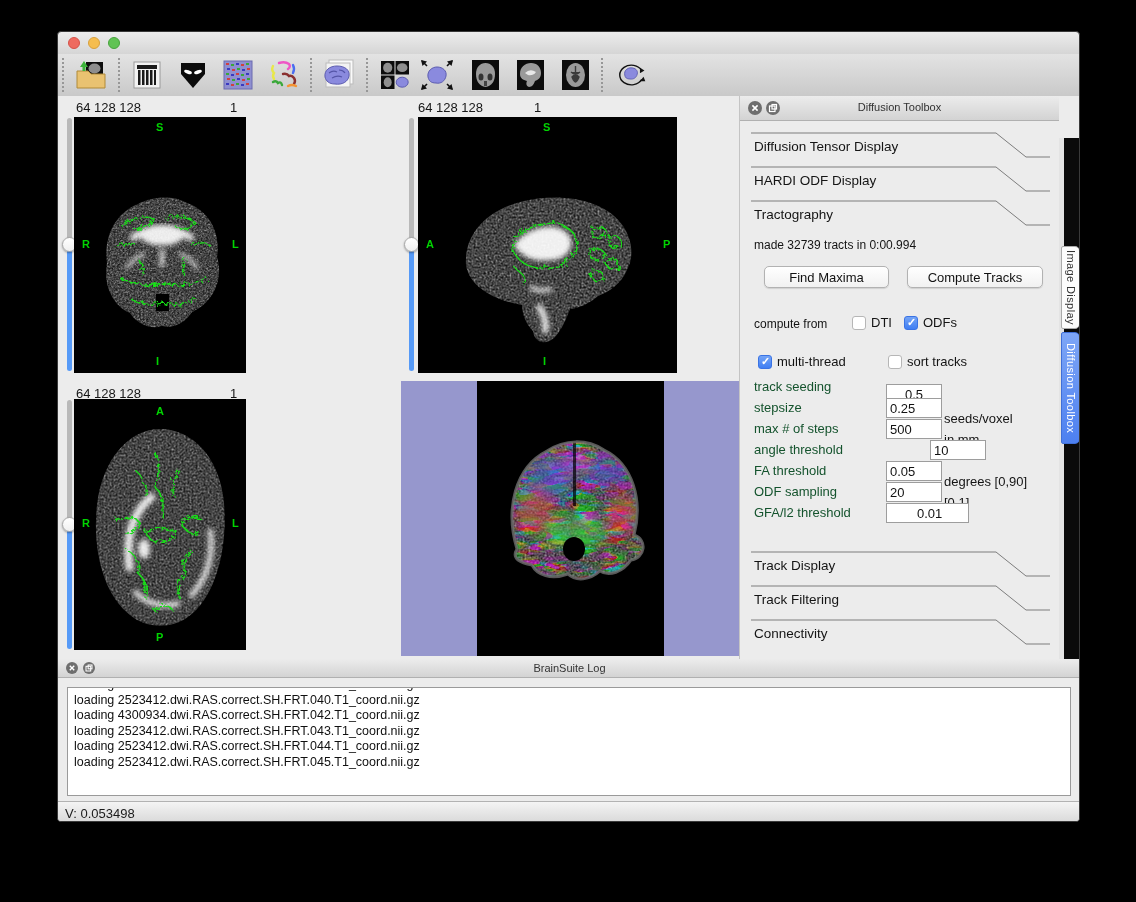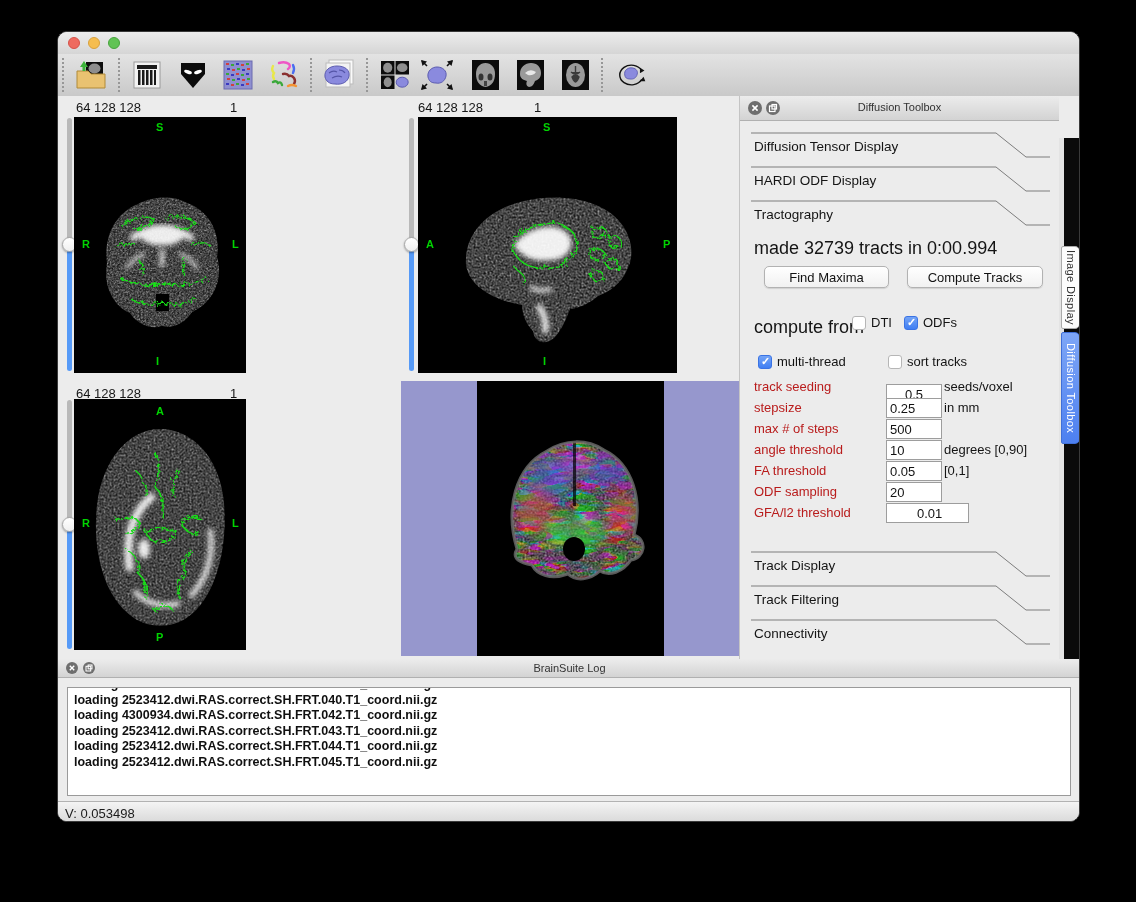--- a/index.html
+++ b/index.html
@@ -1,18 +1,18 @@
 <!DOCTYPE html>
 <html><head>
 <meta charset="utf-8">
 <style>
   html,body{margin:0;padding:0;background:#000;width:1136px;height:902px;overflow:hidden;
     font-family:"Liberation Sans",sans-serif;-webkit-font-smoothing:antialiased;}
   .window{position:absolute;left:57px;top:31px;width:1023px;height:791px;background:#ececec;
-    border-radius:10px;overflow:hidden;border:1px solid #3a3a3a;box-sizing:border-box;}
+    border-radius:4px;overflow:hidden;border:1px solid #3a3a3a;box-sizing:border-box;}
   
   .titlebar{position:absolute;left:0;top:0;right:0;height:22px;
     background:linear-gradient(#ededed,#d5d5d5);border-bottom:1px solid #b3b3b3;border-radius:6px 6px 0 0;}
   .tl{position:absolute;top:5px;width:12px;height:12px;border-radius:50%;box-sizing:border-box;}
   .tl.red{left:10px;background:#ee6a5f;border:1px solid #d55249;}
   .tl.yellow{left:30px;background:#f5bd4f;border:1px solid #d8a03d;}
   .tl.green{left:50px;background:#61c354;border:1px solid #47a33c;}
   
   .toolbar{position:absolute;left:0;top:22px;right:0;height:42px;
     background:linear-gradient(#e3e3e3,#c9c9c9);border-bottom:1px solid #a9a9a9;}
@@ -31,46 +31,46 @@
     box-shadow:0 1px 2px rgba(0,0,0,.35);}
   
   .toolbox{position:absolute;left:681px;top:0;width:320px;height:563px;background:#ececec;border-left:1px solid #c4c4c4;box-sizing:border-box;}
   .dockhead{position:absolute;left:0;right:0;top:0;height:24px;background:linear-gradient(#ececec,#d3d3d3);
     border-bottom:1px solid #b0b0b0;}
   .dockhead .dtitle{position:absolute;left:0;right:0;top:5px;text-align:center;font-size:11px;color:#333;}
   .dockbtn{position:absolute;top:5px;width:14px;height:14px;}
   .section{position:absolute;left:10px;width:300px;height:28px;cursor:pointer;}
   .section svg{position:absolute;left:0;top:0;width:300px;height:28px;}
   .sec-label{position:absolute;left:4px;top:7px;font-size:13.5px;color:#141414;}
-  .tb-text{position:absolute;font-size:18px;color:#141414;}
+  .tb-text{position:absolute;font-size:12px;color:#141414;}
   .pushbtn{position:absolute;height:22px;border:1px solid #b2b2b2;border-radius:5px;
     background:linear-gradient(#ffffff,#f1f1f1);font-size:13px;color:#111;display:flex;
     align-items:center;justify-content:center;box-shadow:0 1px 1px rgba(0,0,0,.12);box-sizing:border-box;}
   .cbrow{position:absolute;display:flex;align-items:center;gap:5px;font-size:13px;color:#141414;}
   .cbox{width:14px;height:14px;border-radius:3px;background:#fff;border:1px solid #b6b6b6;box-sizing:border-box;position:relative;flex:0 0 auto;}
   .cbox.checked{background:linear-gradient(#74a4f6,#3f7ef3);border-color:#3a73e4;}
   .cbox.checked::after{content:"✓";position:absolute;left:2px;top:-1px;color:#fff;font-size:11px;font-weight:bold;}
-  .frow-label{position:absolute;left:14px;font-size:13px;color:#b91c1c;}
-  .frow-suffix{position:absolute;left:204px;font-size:13px;color:#141414;}
+  .frow-label{position:absolute;left:14px;font-size:13px;color:#14532d;}
+  .frow-suffix{position:absolute;left:204px;font-size:13px;color:#141414;margin-top:32px;}
   .field-input{position:absolute;left:146px;width:48px;height:18px;border:1px solid #9d9d9d;background:#fff;
     font-family:"Liberation Sans",sans-serif;font-size:13px;color:#111;padding:0 3px;box-sizing:content-box;}
   
   .tabstrip{position:absolute;left:1001px;top:0;width:22px;height:563px;background:#0a0a0a;}
   .tabstrip .strip-left{position:absolute;left:0;top:0;width:5px;height:100%;background:#e4e4e4;}
   .tabstrip .strip-top{position:absolute;left:0;top:0;width:100%;height:42px;background:#ececec;}
   .vtab{position:absolute;left:2px;width:19px;border-radius:2px 5px 5px 2px;box-sizing:border-box;
     display:flex;align-items:center;justify-content:center;}
   .vtab span{writing-mode:vertical-rl;font-size:11px;letter-spacing:.4px;white-space:nowrap;}
   .vtab.inactive{background:#fcfcfc;border:1px solid #ababab;color:#333;}
   .vtab.active{background:linear-gradient(#7ea6f6,#4d80f0);border:1px solid #3f6fd8;color:#fff;}
   
   .logdock{position:absolute;left:0;top:627px;width:1023px;height:142px;background:#ececec;}
   .logbox{position:absolute;left:9px;top:28px;width:1004px;height:109px;background:#fff;
     border:1px solid #9a9a9a;box-sizing:border-box;overflow:hidden;}
-  .loglines{position:absolute;left:6px;top:-11px;right:4px;font-weight:bold;}
+  .loglines{position:absolute;left:6px;top:-11px;right:4px;}
   .logline{font-size:12.5px;color:#101010;line-height:15.6px;white-space:nowrap;}
   
   .statusbar{position:absolute;left:0;top:769px;width:1023px;height:22px;
     background:linear-gradient(#f4f4f4,#d7d7d7);border-top:1px solid #b2b2b2;border-radius:0 0 6px 6px;}
   .statusbar span{position:absolute;left:7px;top:4px;font-size:13px;color:#1b1b1b;}
 </style>
 </head>
 <body>
 
 <div class="window">
@@ -509,21 +509,21 @@
 
       <span class="frow-label" style="top:304px">stepsize</span>
       <input class="field-input" style="top: 302px;" value="0.25">
       <span class="frow-suffix" style="top:304px">in mm</span>
 
       <span class="frow-label" style="top:325px">max # of steps</span>
       <input class="field-input" style="top: 323px;" value="500">
       <span class="frow-suffix" style="top:325px"></span>
 
       <span class="frow-label" style="top:346px">angle threshold</span>
-      <input class="field-input" style="top: 344px;" value="10">
+      <input class="field-input" style="top: 344px; margin-left: 44px;" value="10">
       <span class="frow-suffix" style="top:346px">degrees [0,90]</span>
 
       <span class="frow-label" style="top:367px">FA threshold</span>
       <input class="field-input" style="top: 365px;" value="0.05">
       <span class="frow-suffix" style="top:367px">[0,1]</span>
 
       <span class="frow-label" style="top:388px">ODF sampling</span>
       <input class="field-input" style="top: 386px;" value="20">
       <span class="frow-suffix" style="top:388px"></span>
 

